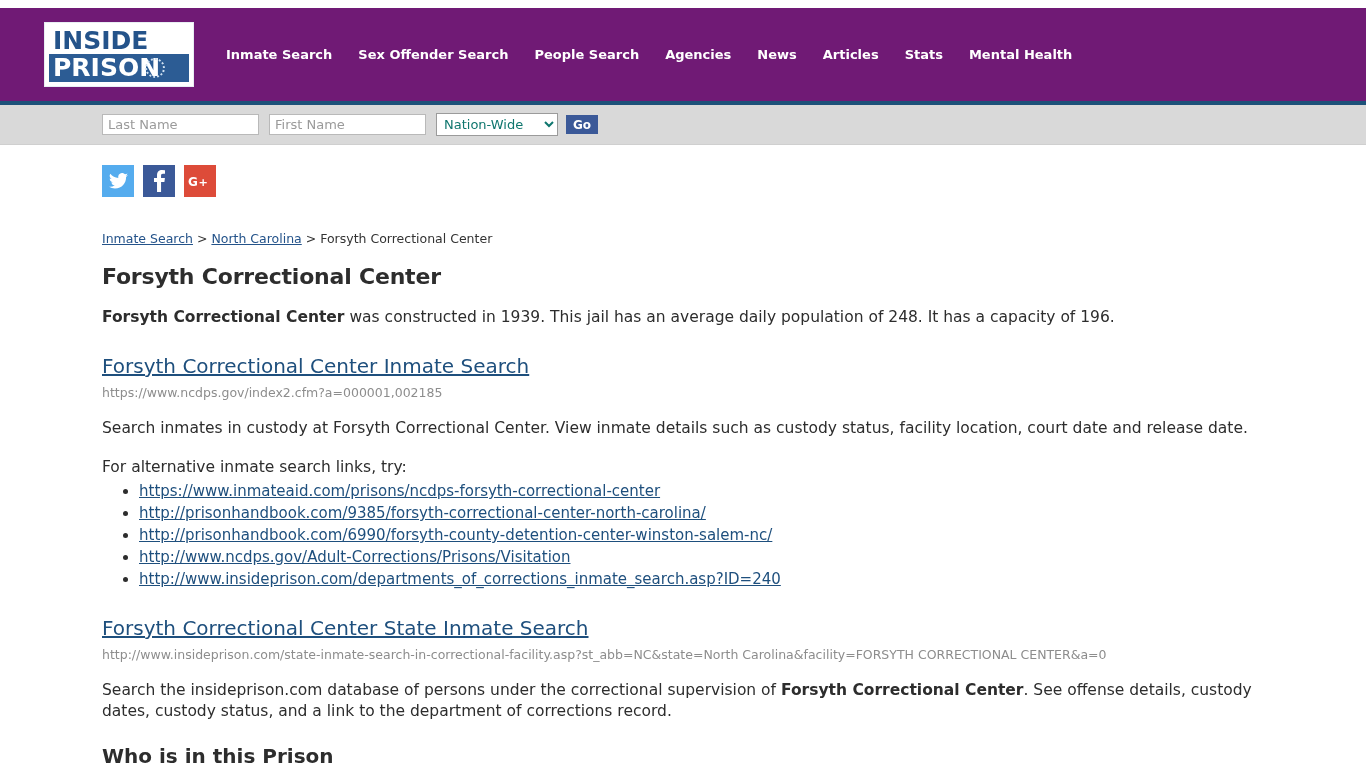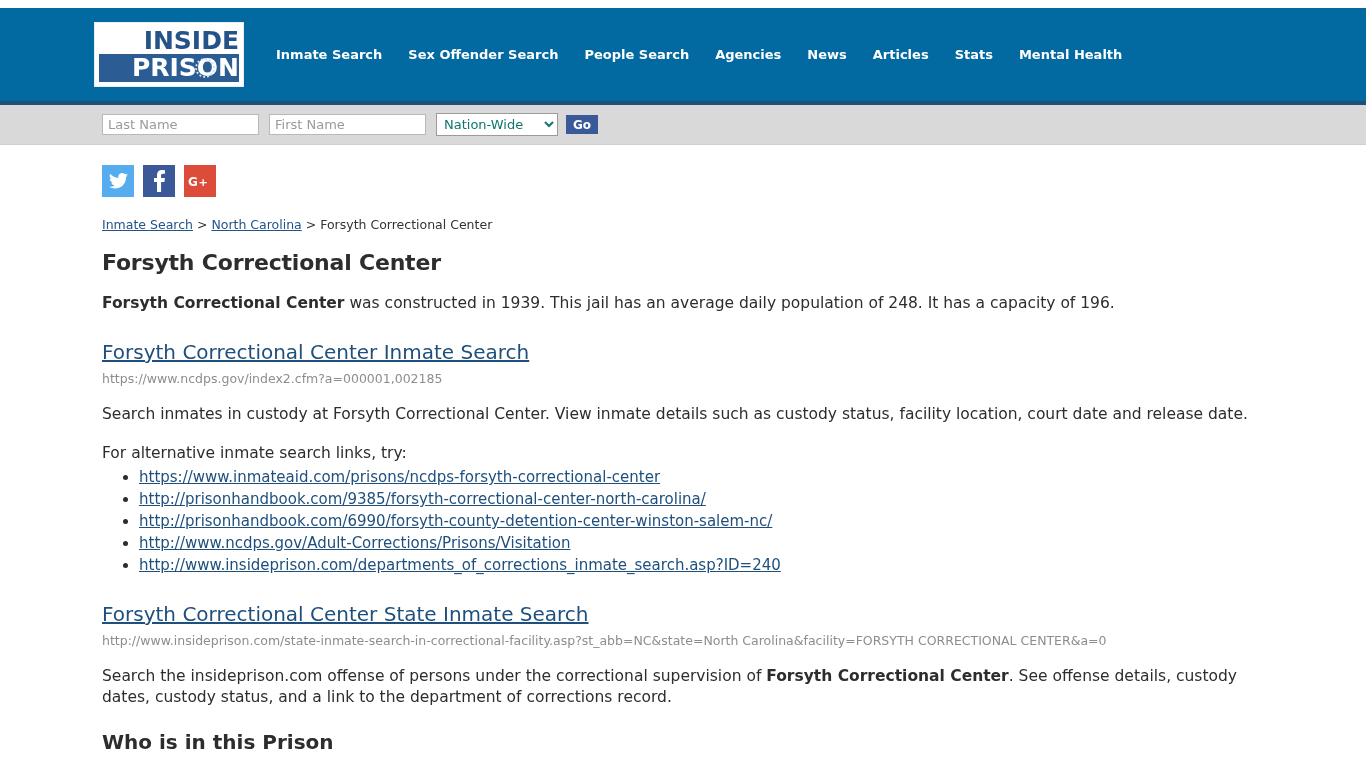--- a/index.html
+++ b/index.html
@@ -10,26 +10,25 @@
     font-family: "DejaVu Sans", sans-serif;
     overflow: hidden;
   }
 
   
   .top-strip { height: 8px; background: #ffffff; }
 
   
   .header {
     height: 93px;
-    background: #0369a1;
+    background: #701a75;
     display: flex;
     align-items: center;
-    padding-left: 94px;
+    padding-left: 44px;
     position: relative;
-    text-align: right;
   }
   .header-underline {
     height: 4px;
     background: #1d5179;
   }
 
   
   .logo {
     width: 150px;
     height: 65px;
@@ -155,21 +154,21 @@
     color: #fff;
     font-weight: bold;
   }
   .soc-twitter { background: #55acee; }
   .soc-facebook { background: #3b5998; }
   .soc-google { background: #dd4b39; }
   .soc svg { display: block; }
 
   
   .breadcrumb {
-    margin-top: 20px;
+    margin-top: 34px;
     font-size: 12.5px;
     color: #333333;
     font-family: "DejaVu Sans", sans-serif;
   }
   .breadcrumb a {
     color: #24538a;
     text-decoration: underline;
   }
 
   
@@ -317,17 +316,17 @@
     <li><a href="#">http://prisonhandbook.com/6990/forsyth-county-detention-center-winston-salem-nc/</a></li>
     <li><a href="#">http://www.ncdps.gov/Adult-Corrections/Prisons/Visitation</a></li>
     <li><a href="#">http://www.insideprison.com/departments_of_corrections_inmate_search.asp?ID=240</a></li>
   </ul>
 
   <h2 class="section-head">
     <a href="#">Forsyth Correctional Center State Inmate Search</a>
   </h2>
   <div class="url-line">http://www.insideprison.com/state-inmate-search-in-correctional-facility.asp?st_abb=NC&amp;state=North Carolina&amp;facility=FORSYTH CORRECTIONAL CENTER&amp;a=0</div>
 
-  <p class="body-text"><span>Search the insideprison.com offense of persons under the correctional supervision of </span><b>Forsyth Correctional Center</b><span>. See offense details, custody dates, custody status, and a link to the department of corrections record.</span></p>
+  <p class="body-text"><span>Search the insideprison.com database of persons under the correctional supervision of </span><b>Forsyth Correctional Center</b><span>. See offense details, custody dates, custody status, and a link to the department of corrections record.</span></p>
 
   <h2 class="bottom-head">Who is in this Prison</h2>
 
 </div>
 
 </body></html>

